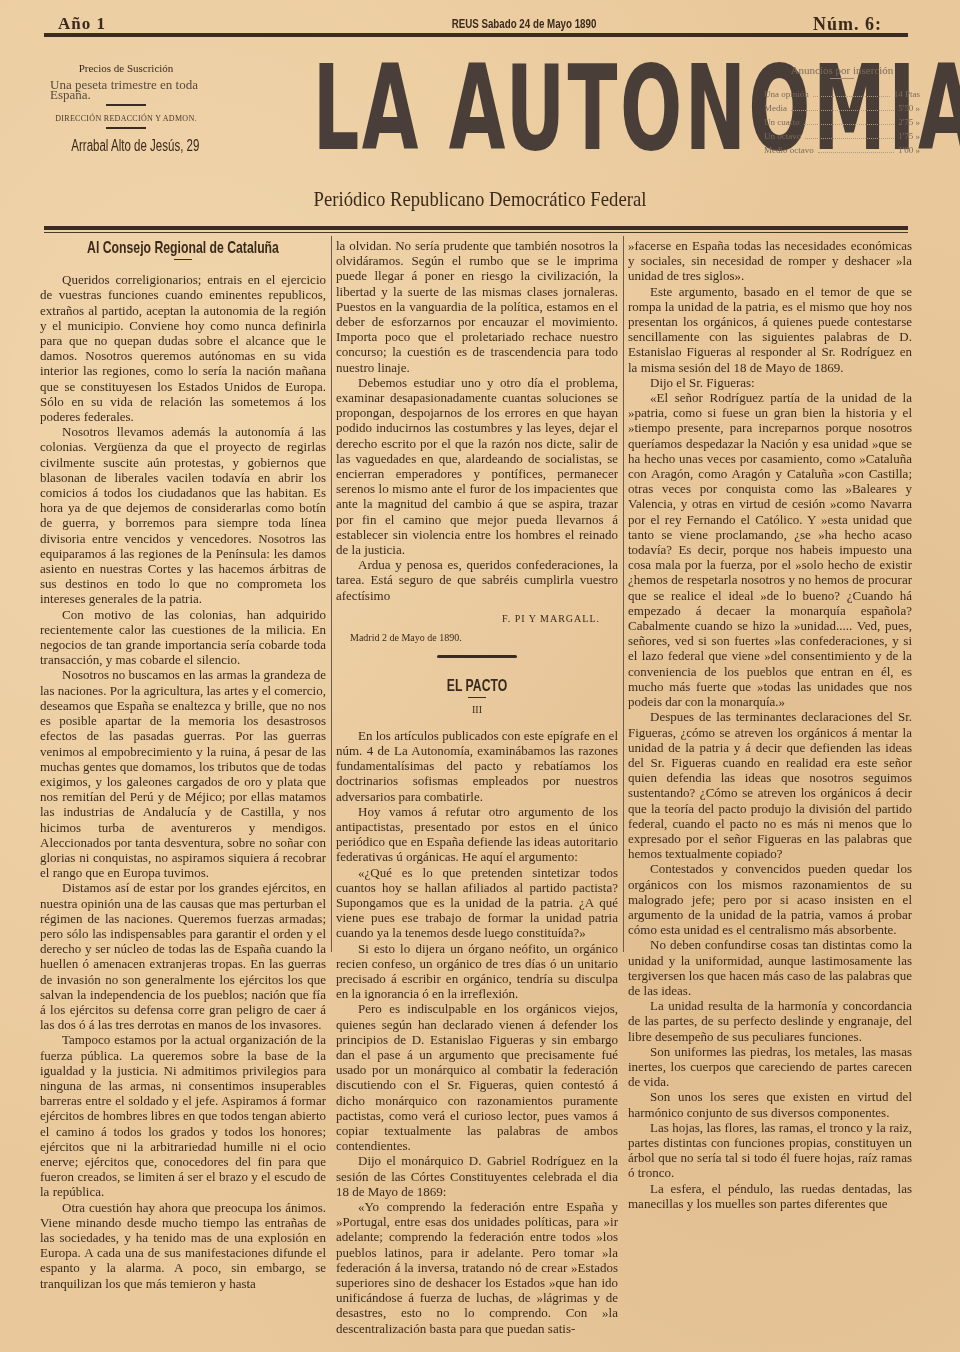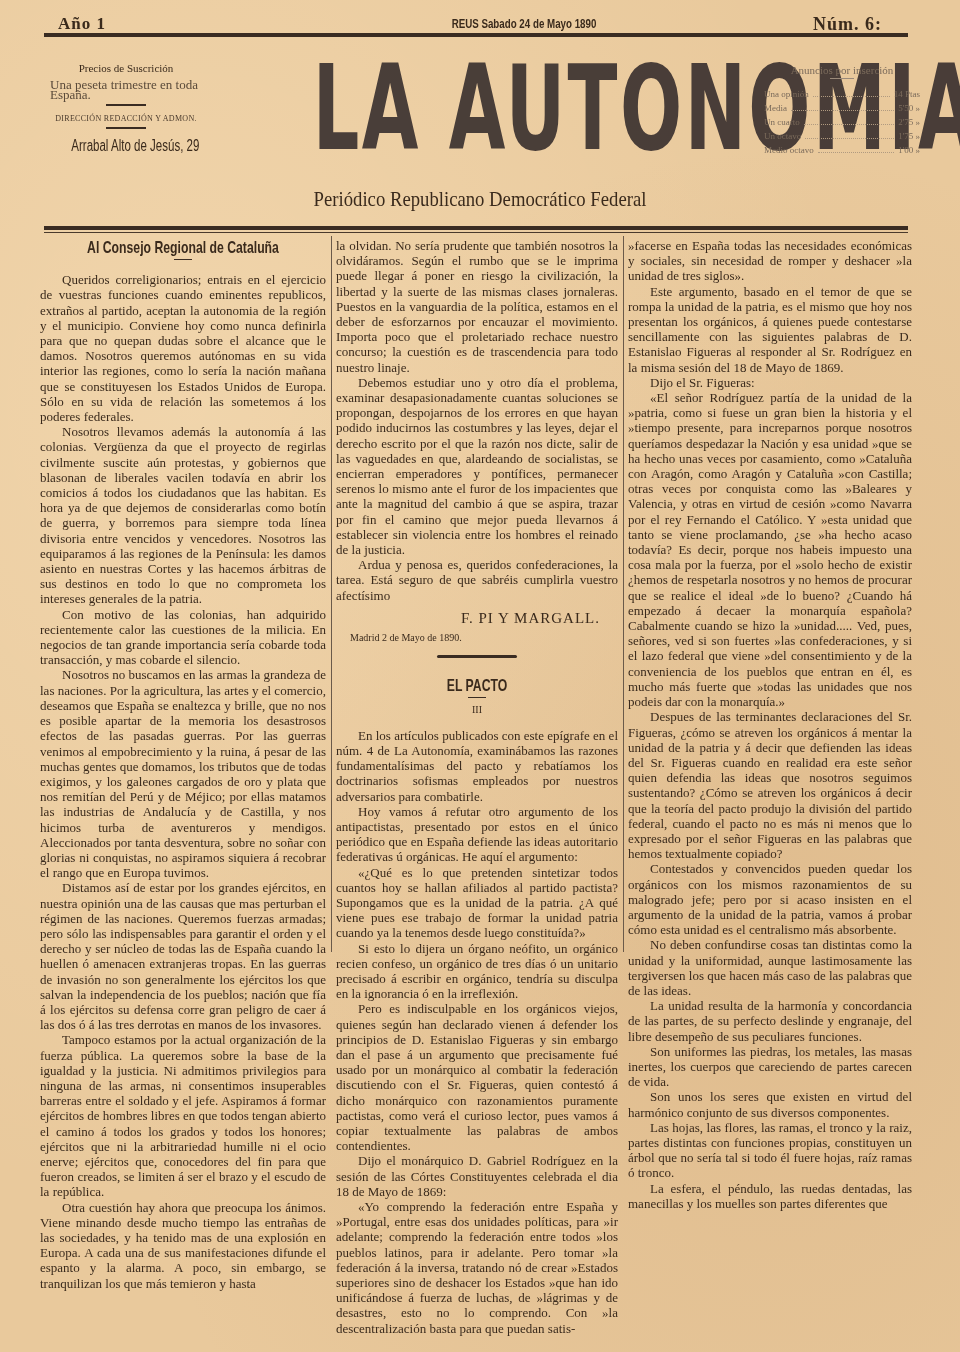--- a/index.html
+++ b/index.html
@@ -42,21 +42,21 @@
   .right-box .row .dots { flex: 1; border-bottom: 1px dotted #b09a80; margin: 0 4px 4px; }
   .col { position: absolute; top: 238px; font-size: 13px; line-height: 15.2px; text-align: justify; }
   .col p { margin: 0; text-indent: 22px; }
   .col p.noindent { text-indent: 0; }
   .col1 { left: 40px; width: 286px; }
   .col2 { left: 336px; width: 282px; }
   .col3 { left: 628px; width: 284px; }
   .colsep { position: absolute; top: 236px; bottom: 0; width: 1px; background: #6a5a4a; }
   .art-title { text-align: center; font-family: "Liberation Sans", sans-serif; font-size: 17px; margin: 2px 0 4px; transform: scaleX(0.72); transform-origin: center; white-space: nowrap; font-weight: bold; }
   .small-rule { width: 18px; height: 1px; background: #3a2c22; margin: 2px auto 12px; }
-  .signature { text-align: right; font-size: 15px; letter-spacing: 1px; margin: 8px 18px 4px 0; }
+  .signature { text-align: right; font-size: 10px; letter-spacing: 1px; margin: 8px 18px 4px 0; }
   .dateline { font-size: 10px; margin-left: 14px; margin-bottom: 10px; }
   .ornament { width: 80px; height: 3px; background: #3a2c22; margin: 6px auto 20px; border-radius: 2px; }
   .roman { text-align: center; font-size: 10px; margin: 0 0 10px; }
 </style>
 </head>
 <body>
 
 <div class="page">
 
   <div class="topline">

